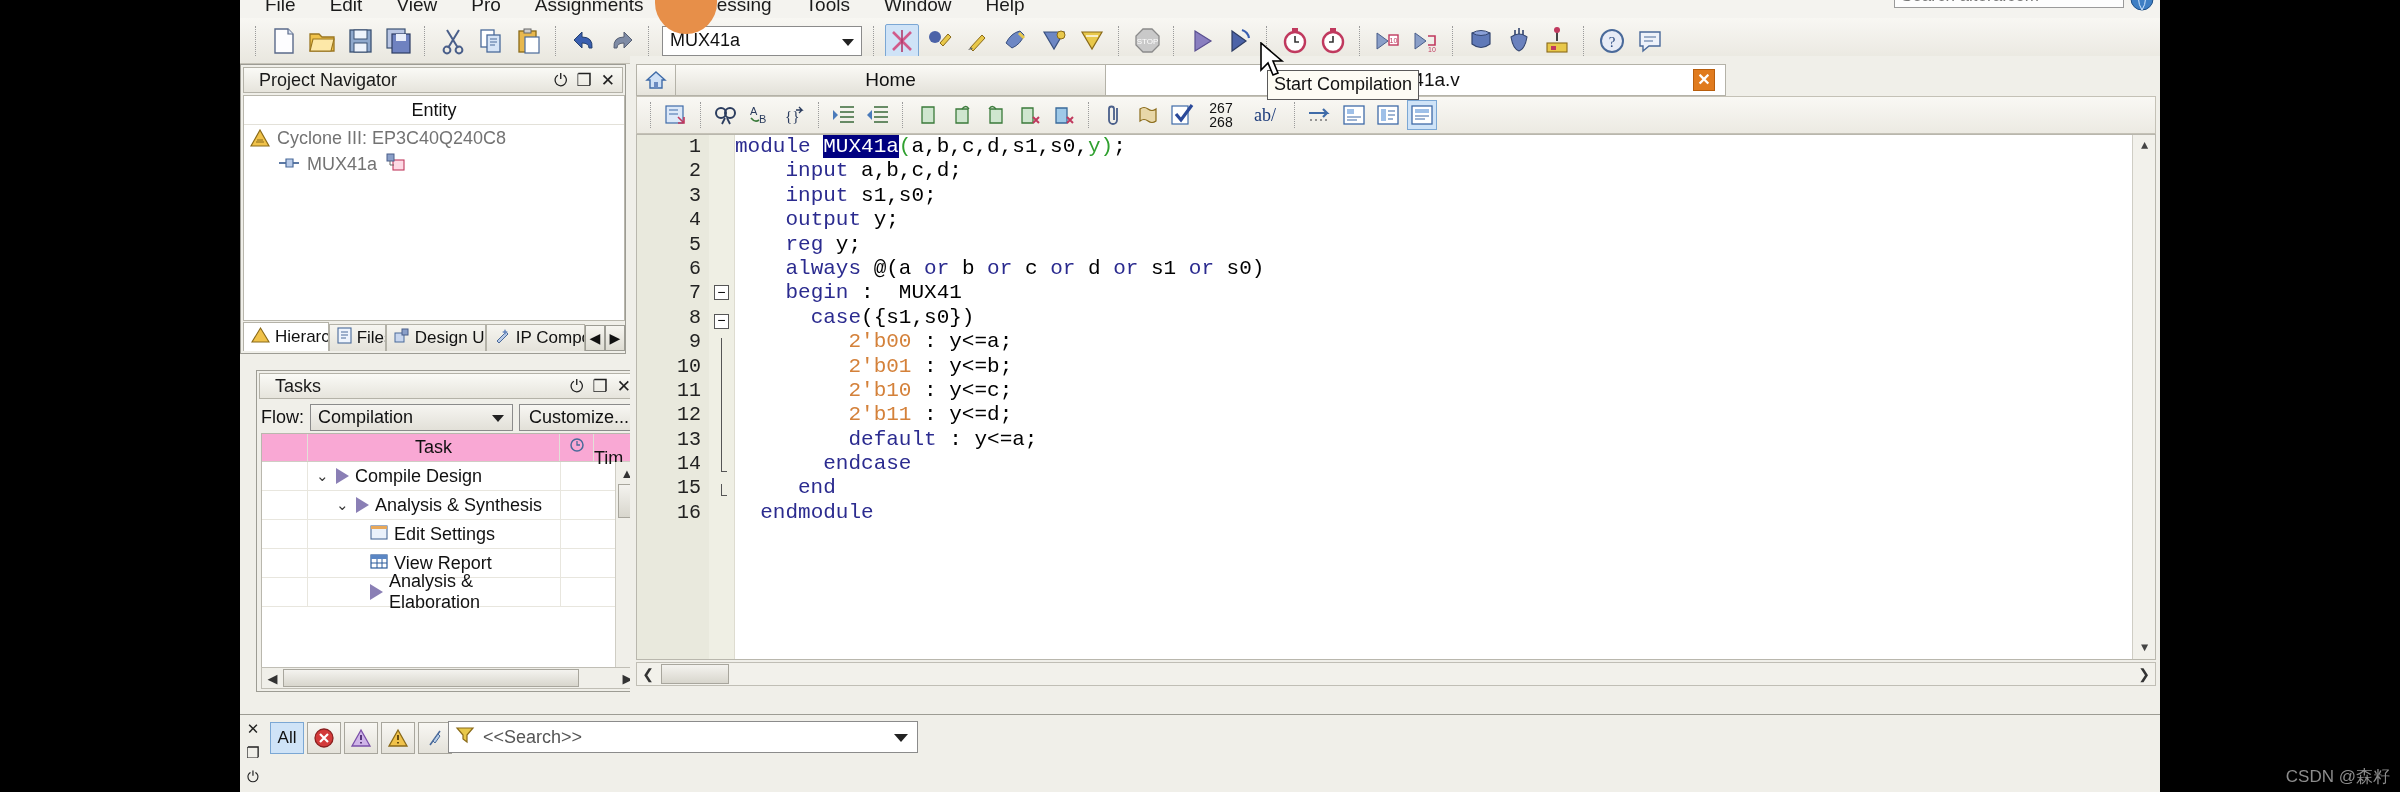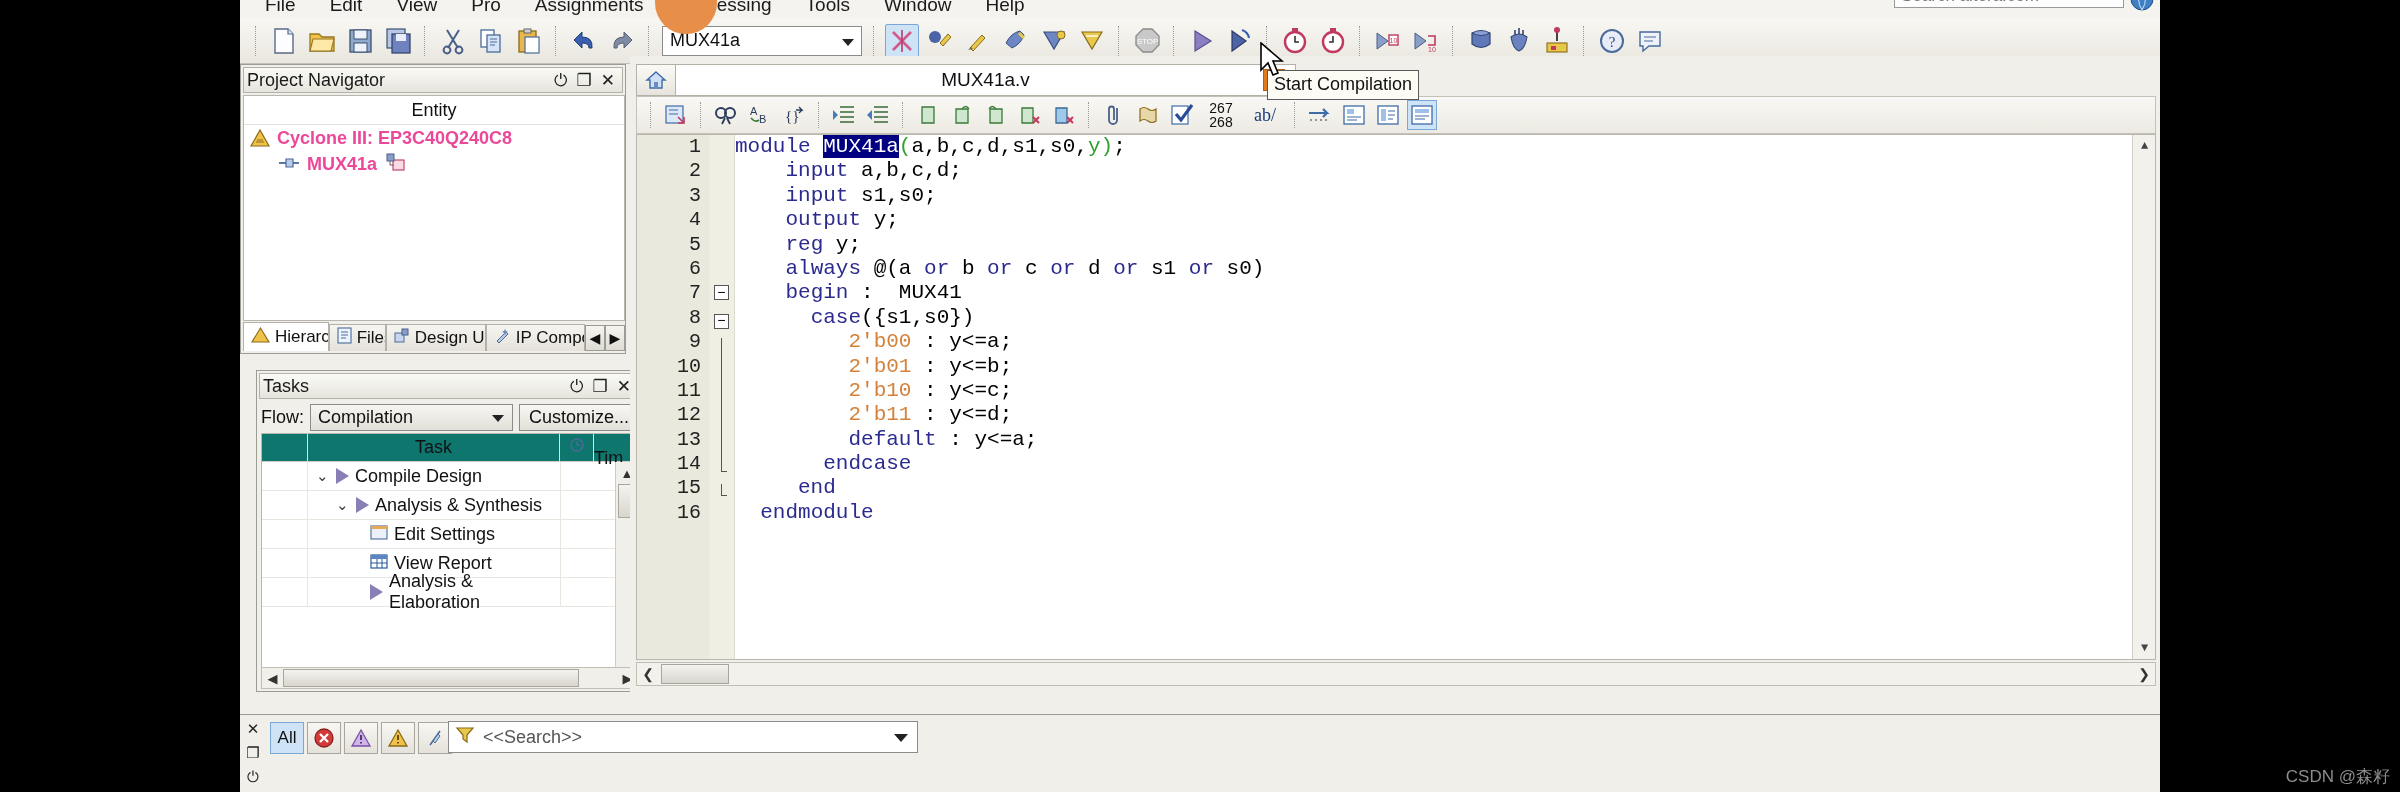--- a/index.html
+++ b/index.html
@@ -118,21 +118,21 @@
     position: absolute;
     background: #f0efe9;
     border: 1px solid #9d9c94;
   }
   .panel-title {
     height: 26px;
     background: linear-gradient(#fafaf6, #e6e4dc);
     border: 1px solid #b4b2a8;
     margin: 2px;
     display: flex; align-items: center;
-    padding-left: 3px;
+    padding-left: 15px;
     font-size: 18px; color: #1a1a1a;
   }
   .panel-title .tools {
     margin-left: auto; margin-right: 7px;
     display: flex; align-items: center; gap: 9px;
     font-size: 17px; color: #222;
   }
   .pin-ico, .max-ico, .close-ico { cursor: default; line-height: 1; }
 
   #projnav { left: 0px; top: 64px; width: 386px; height: 290px; }
@@ -143,24 +143,23 @@
     border: 1px solid #b9b7ad;
     overflow: hidden;
   }
   .pn-entity-hdr {
     text-align: center; font-size: 18px; color: #111;
     padding: 4px 0 3px 0;
     border-bottom: 1px solid #e3e1d9;
   }
   .pn-row {
     display: flex; align-items: center;
-    font-size: 18px; color: #ec4899;
+    font-size: 18px; color: #737373;
     padding: 2px 0 2px 6px;
     height: 26px;
-    font-weight: bold;
   }
   .pn-row.indent { padding-left: 34px; }
   .warn-tri {
     width: 20px; height: 18px; margin-right: 7px; flex: none;
   }
   .pn-tabs {
     position: absolute; left: 2px; top: 256px;
     width: 382px; height: 30px;
     display: flex; align-items: flex-end;
   }
@@ -227,21 +226,21 @@
   .task-table {
     position: absolute; left: 4px; top: 62px;
     width: 378px; height: 254px;
     background: #fff;
     border: 1px solid #b9b7ad;
     overflow: hidden;
   }
   .tt-head {
     display: flex; height: 28px;
     border-bottom: 1px solid #cfcdc4;
-    background: #0f766e;
+    background: #f9a8d4;
     font-size: 18px; color: #111;
   }
   .tt-head .c1 { width: 46px; border-right: 1px solid #e2e0d8; }
   .tt-head .c2 { flex: 1; text-align: center; border-right: 1px solid #e2e0d8; padding-top: 3px;}
   .tt-head .c3 { width: 34px; border-right: 1px solid #e2e0d8; text-align:center; padding-top:3px;}
   .tt-head .c4 { width: 44px; padding-top: 14px; }
   .tt-row {
     display: flex; height: 29px; align-items: center;
     border-bottom: 1px solid #e8e6de;
     font-size: 18px; color: #111;
@@ -944,20 +943,23 @@
     </div>
 
     <div id="editor">
 
       <div class="ed-tabs">
         <div class="home-ico-tab">
           <svg width="22" height="22" viewBox="0 0 22 22">
               <path d="M11 3 L20 11 h-3 v8 h-12 v-8 H2 Z" fill="#cfe0f5" stroke="#3f6ba8" stroke-width="1.4"></path>
               <rect x="9" y="13" width="4" height="6" fill="#6a8ac0"></rect>
             </svg>
+        </div>
+        <div class="ed-tab home">
+          <span>Home</span>
         </div>
         <div class="ed-tab active">
           <span>MUX41a.v</span>
           <span class="x-btn">✕</span>
         </div>
       </div>
 
       <div class="ed-toolbar">
         <div class="etb-sep"></div>
         <div class="etb">

